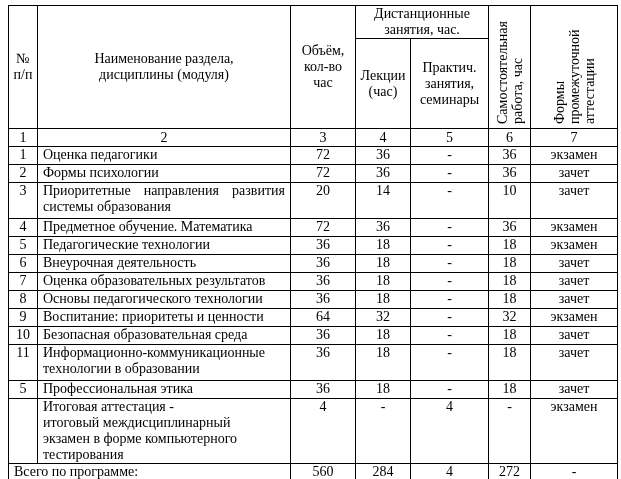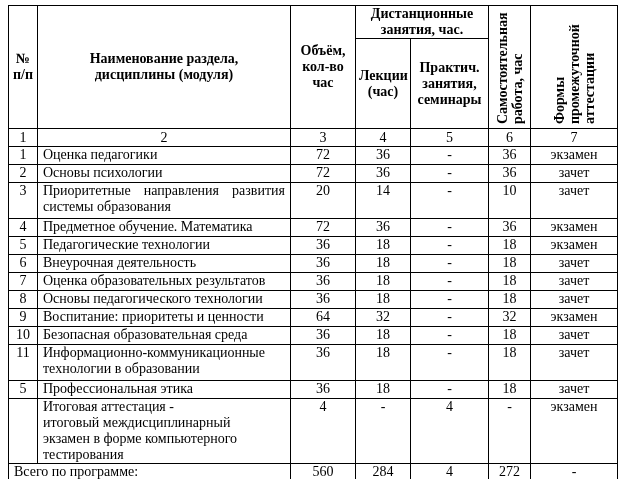--- a/index.html
+++ b/index.html
@@ -25,21 +25,20 @@
   th, td {
     border: 1px solid #000000;
     padding: 0 3px;
     line-height: 16px;
     font-weight: normal;
     overflow: hidden;
   }
   thead th {
     text-align: center;
     vertical-align: middle;
-    font-weight: bold;
   }
   tr.group-h { height: 33px; }
   tr.sub-h   { height: 90px; }
   tr.nums    { height: 18px; }
   tr.nums td { text-align: center; vertical-align: middle; line-height: 15px; }
   tbody tr   { height: 18px; }
   tbody tr.tall  { height: 36px; }
   tbody tr.final { height: 60px; margin-top: 24px; }
   tbody tr.total { height: 18px; }
   tbody td {
@@ -113,21 +112,21 @@
         <td>1</td>
         <td class="name">Оценка педагогики</td>
         <td>72</td>
         <td>36</td>
         <td>-</td>
         <td>36</td>
         <td>экзамен</td>
       </tr>
       <tr>
         <td>2</td>
-        <td class="name">Основы психологии</td>
+        <td class="name">Формы психологии</td>
         <td>72</td>
         <td>36</td>
         <td>-</td>
         <td>36</td>
         <td>зачет</td>
       </tr>
       <tr class="tall">
         <td>3</td>
         <td class="name">Приоритетные направления развития системы образования</td>
         <td>20</td>

